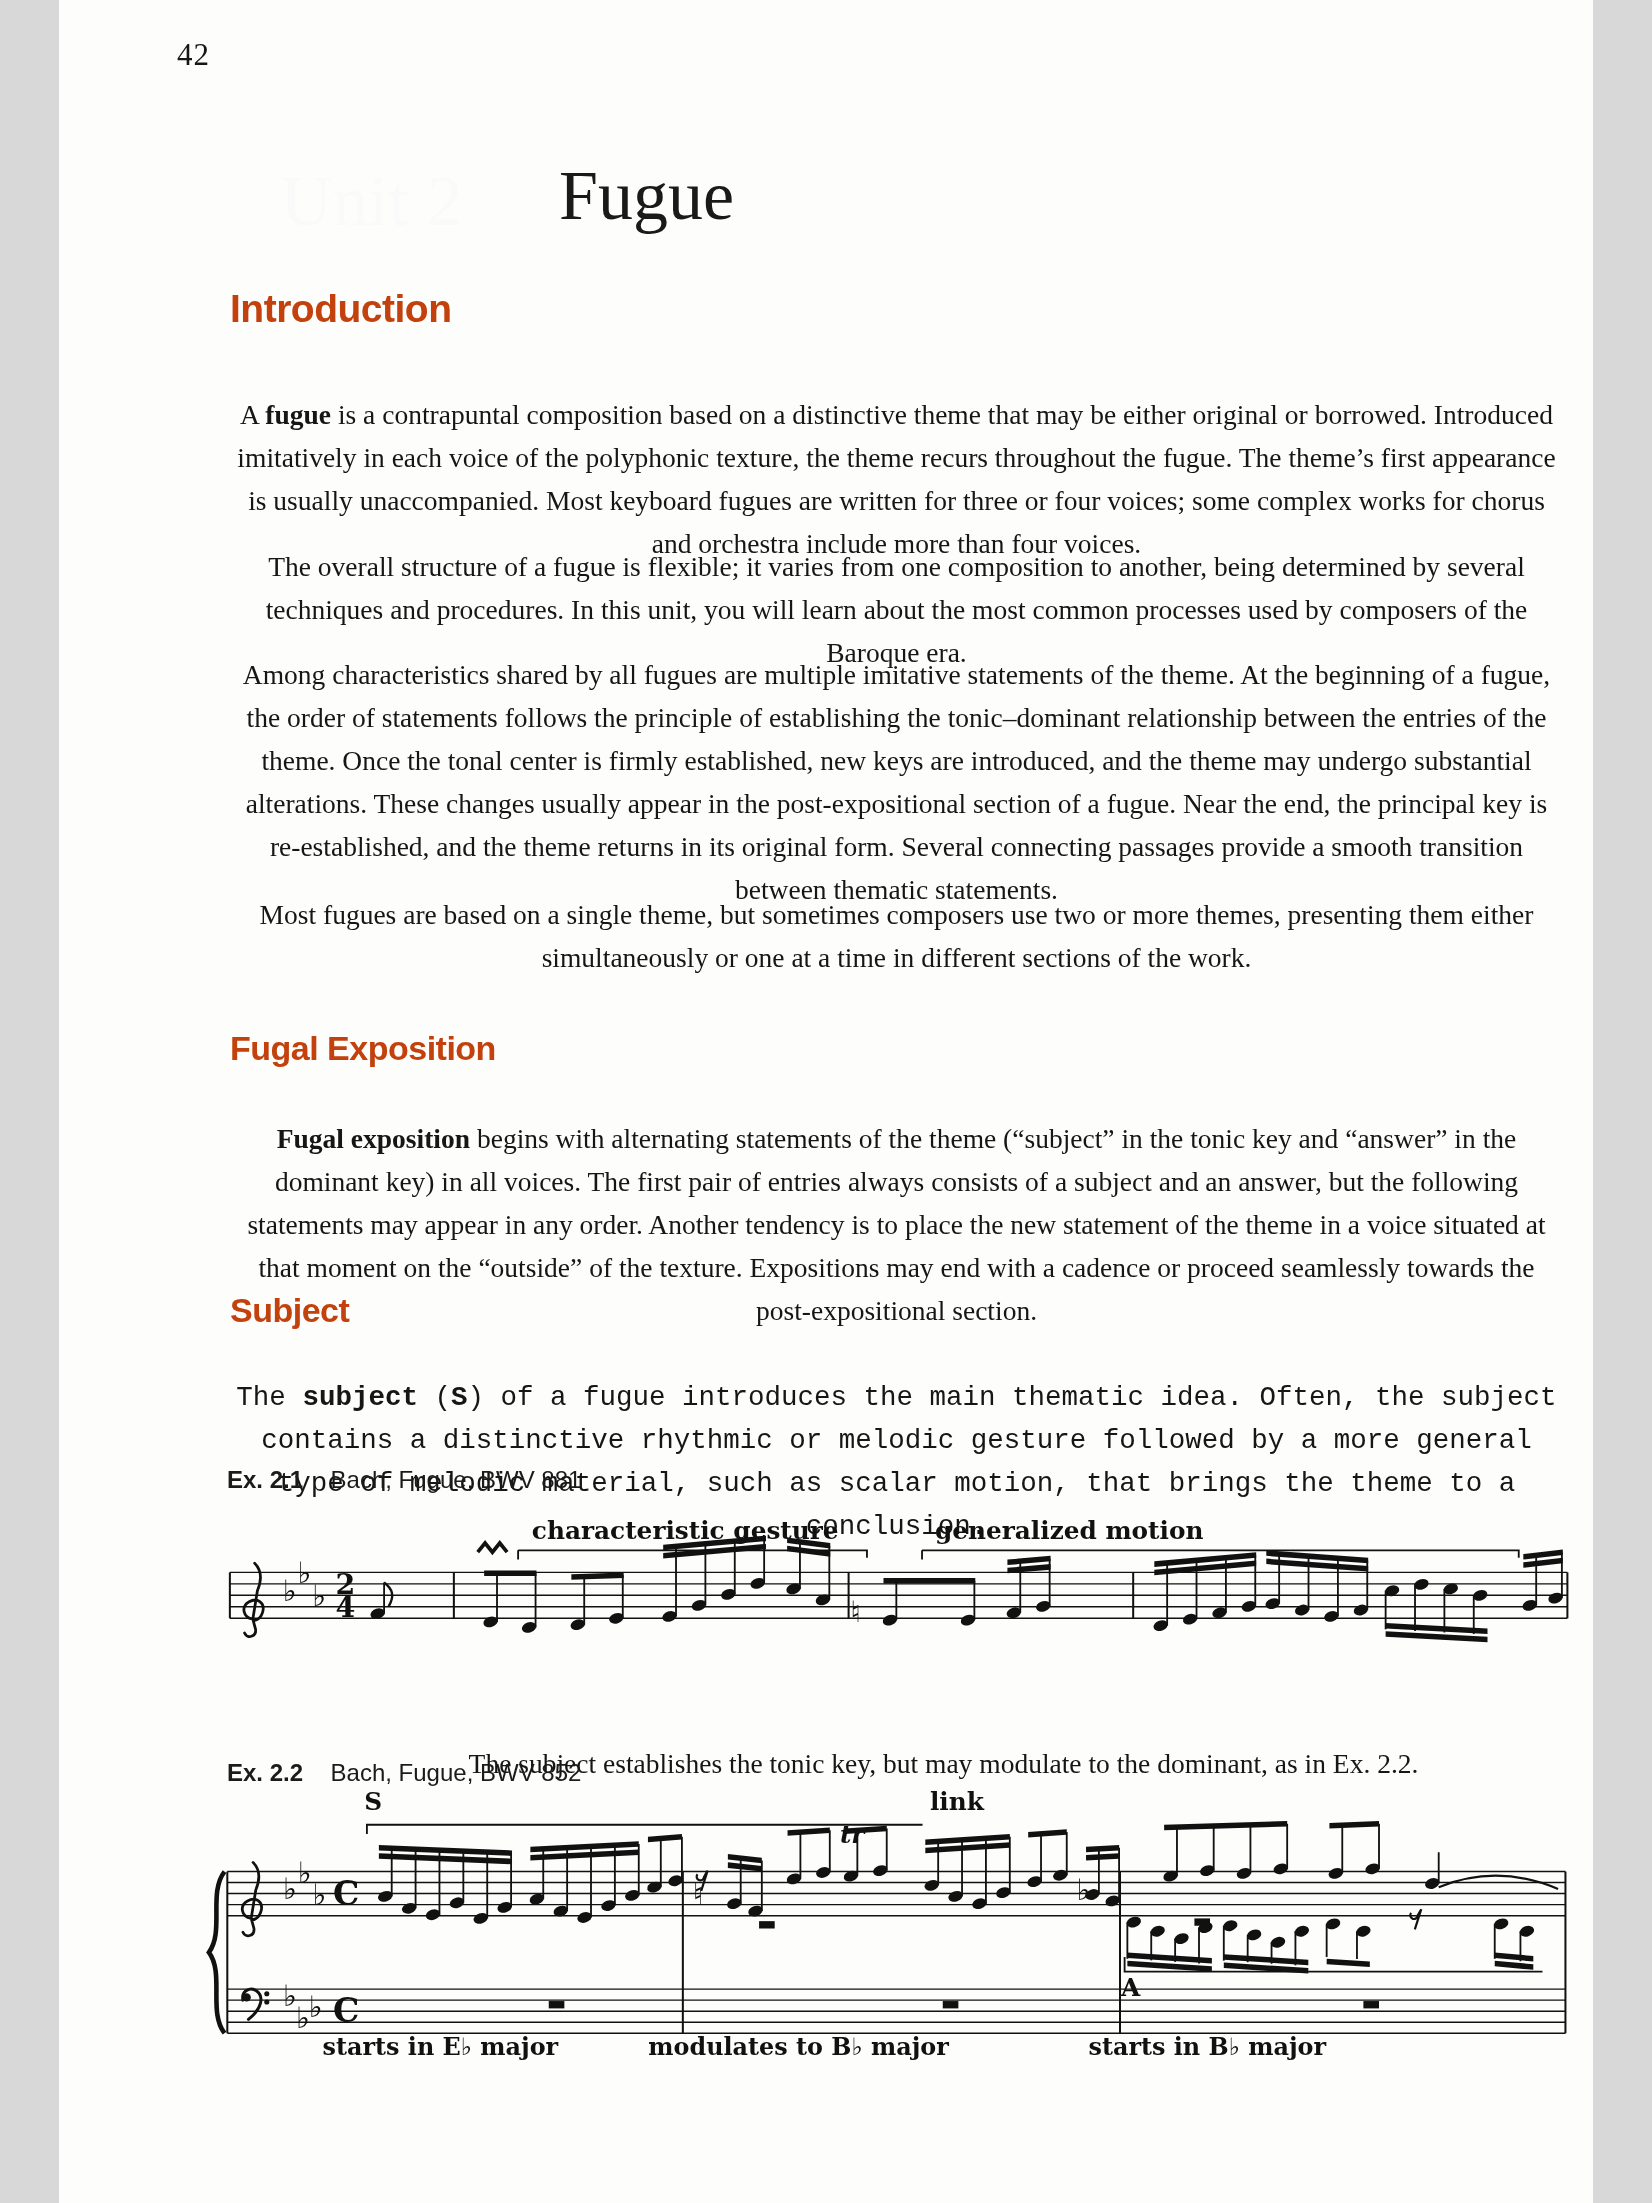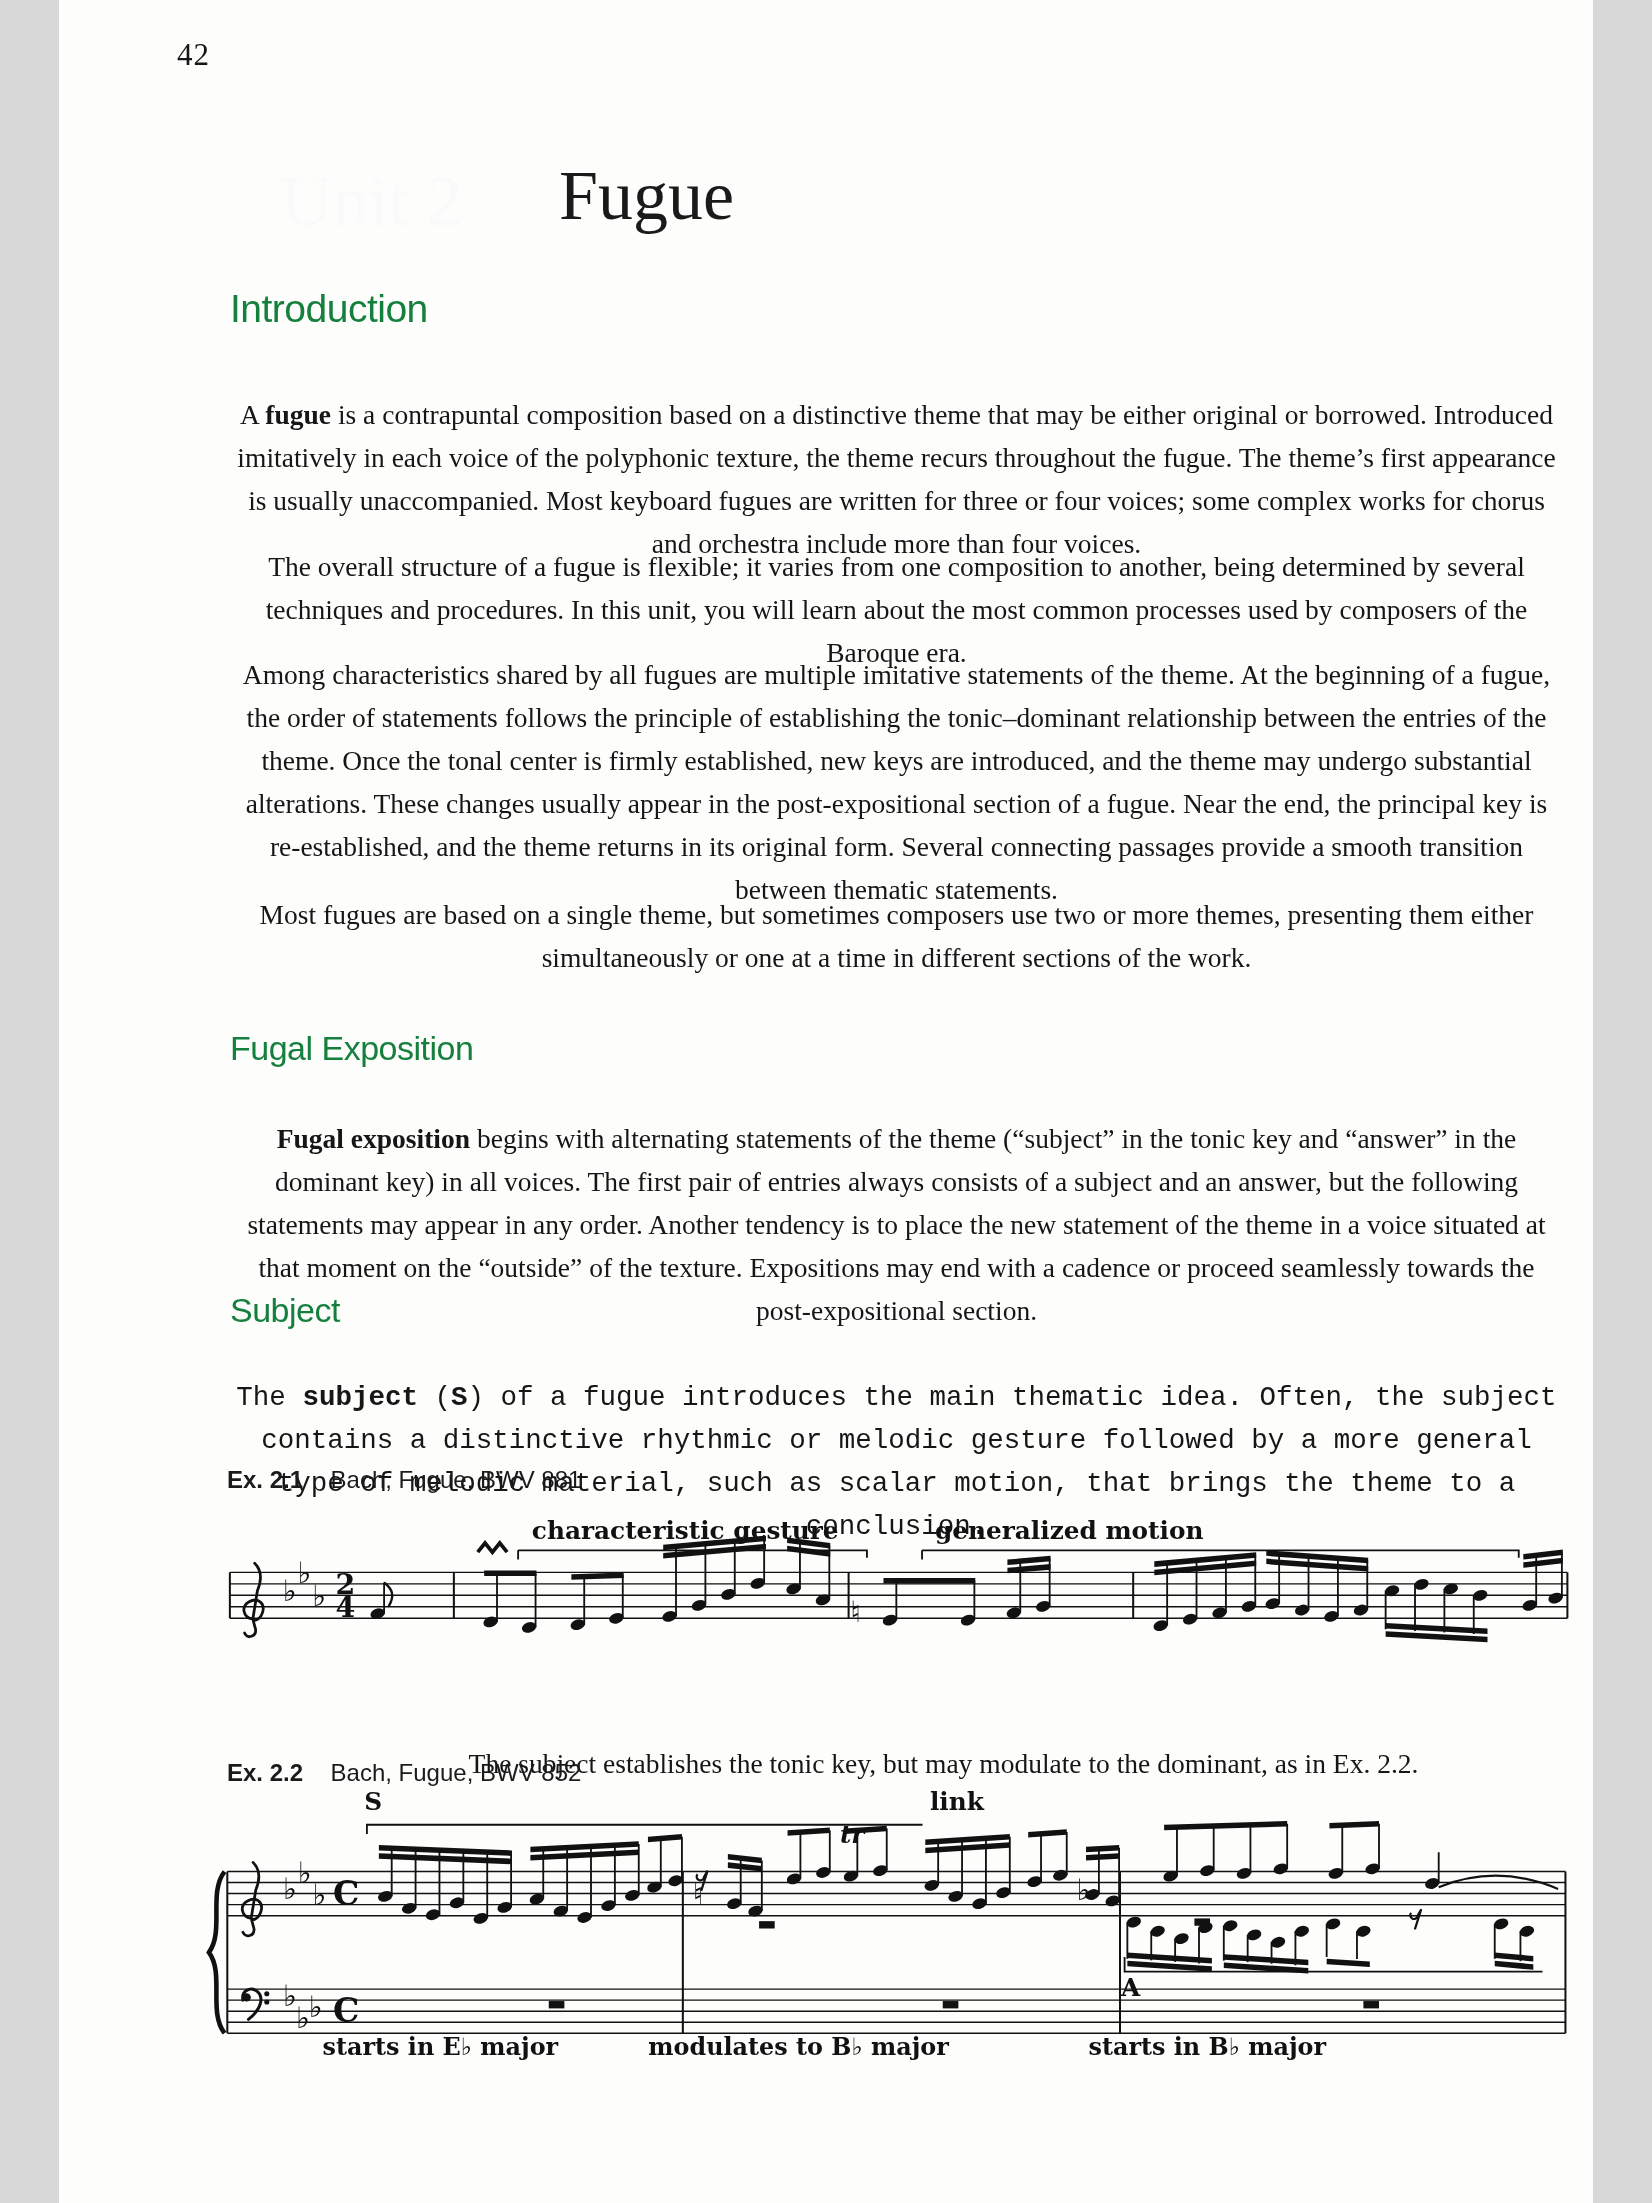--- a/index.html
+++ b/index.html
@@ -10,21 +10,21 @@
   }
   .abs{position:absolute;}
   #page-number{left:118px; top:37px; font-size:31px; letter-spacing:0.9px;}
   
   #unit-banner{left:168px; top:149px; width:289px; height:104px;
     display:flex; align-items:center; justify-content:center;}
   #unit-banner .unit-text{color:#fafafa; font-size:72px; font-family:"Liberation Serif",serif;}
   #chapter-title{left:500px; top:156px; font-size:70px; color:#1a1a1a;
     font-family:"Liberation Serif",serif;}
   
-  .h-sans{font-family:"Liberation Sans",sans-serif; font-weight:400; color:#15803d; letter-spacing:-0.5px;}
+  .h-sans{font-family:"Liberation Sans",sans-serif; font-weight:700; color:#c2410c; letter-spacing:-0.5px;}
   #intro-heading{left:171px; top:287px; font-size:39px;}
   #elements-heading{left:171px; top:957px; font-size:42px;}
   #fugal-expo-heading{left:171px; top:1029px; font-size:34px;}
   #subject-heading{left:171px; top:1291px; font-size:34px;}
   
   .para{left:171px; width:1333px; font-size:27.5px; line-height:43px; text-align:center;}
   .para b{font-weight:700;}
   #p1{top:365px;} #p2{top:517px;} #p3{top:625px;} #p4{top:861px;margin-top:32px;}
   #fugal-para{top:1089px;} #subject-para{top:1348px;font-family:Liberation Mono, monospace;} #bridge-para{top:1714px;margin-left:47px;}
   

